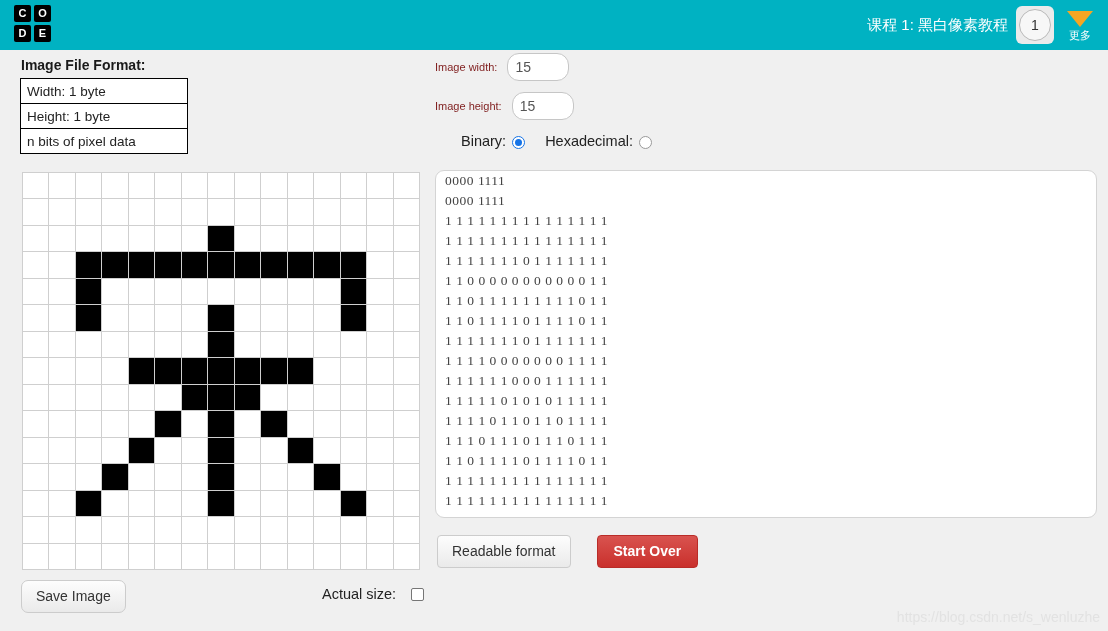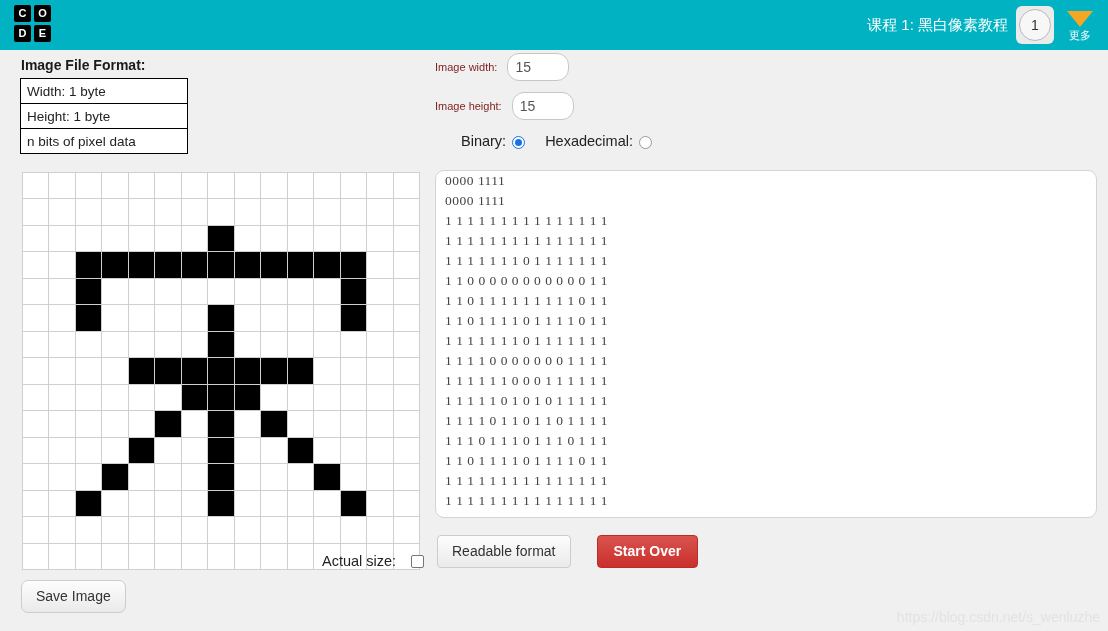--- a/index.html
+++ b/index.html
@@ -162,21 +162,21 @@
     padding: 7px 14px;
     cursor: pointer;
     line-height: 17px;
   }
   #save-image-button {
     position: absolute;
     left: 21px; top: 580px; border-radius: 7px;
   }
   #actual-size-wrap {
     position: absolute;
-    left: 322px; top: 553px;
+    left: 322px; top: 586px;
     display: flex;
     align-items: center;
     gap: 15px;
     font-size: 14.5px;
     color: #222;
     text-align: right;
   }
   #actual-size-checkbox {
     width: 13px; height: 13px;
     border: 1px solid #767676;

